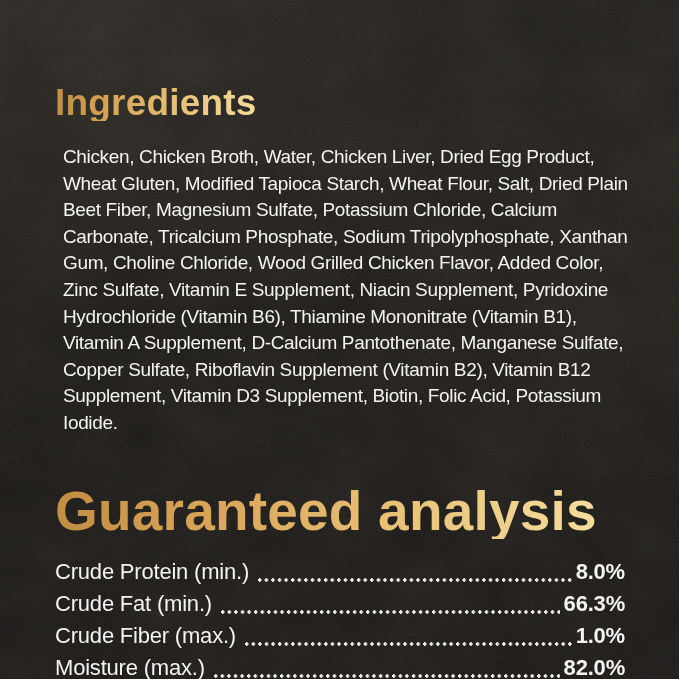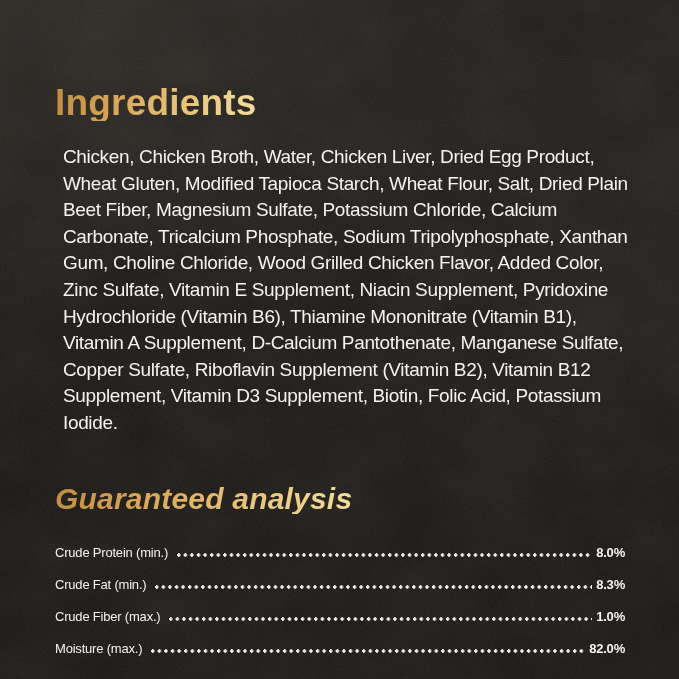--- a/index.html
+++ b/index.html
@@ -52,35 +52,34 @@
   p.ingredients-text {
     margin: 23px 0 0 8px;
     width: 578px;
     color: #f4f3f1;
     font-size: 19px;
     letter-spacing: -0.35px;
     line-height: 26.6px;
   }
   h2.ga-title {
     margin-top: 47px;
-    font-size: 30px;
-    font-style: italic;
+    font-size: 55px;
   }
   .ga-rows {
     margin-top: 15px;
     width: 100%;
     padding-right: 4px;
     box-sizing: border-box;
   }
   .ga-row {
     display: flex;
     align-items: flex-end;
     height: 31.8px;
     color: #f4f3f1;
-    font-size: 13px;
+    font-size: 22px;
     letter-spacing: -0.2px;
   }
   .ga-label {
     white-space: nowrap;
   }
   .dots {
     flex: 1;
     height: 4px;
     margin: 0 4px 3px 9px;
     background-image: radial-gradient(circle at 1.7px 2px, #eeedeb 1.55px, rgba(0,0,0,0) 1.85px);
@@ -122,21 +121,21 @@
     <div class="ga-rows" id="ga-rows">
   <div class="ga-row">
     <span class="ga-label">Crude Protein (min.)</span>
     <span class="dots"></span>
     <span class="ga-value">8.0%</span>
   </div>
 
   <div class="ga-row">
     <span class="ga-label">Crude Fat (min.)</span>
     <span class="dots"></span>
-    <span class="ga-value">8.3%</span>
+    <span class="ga-value">66.3%</span>
   </div>
 
   <div class="ga-row">
     <span class="ga-label">Crude Fiber (max.)</span>
     <span class="dots"></span>
     <span class="ga-value">1.0%</span>
   </div>
 
   <div class="ga-row">
     <span class="ga-label">Moisture (max.)</span>

